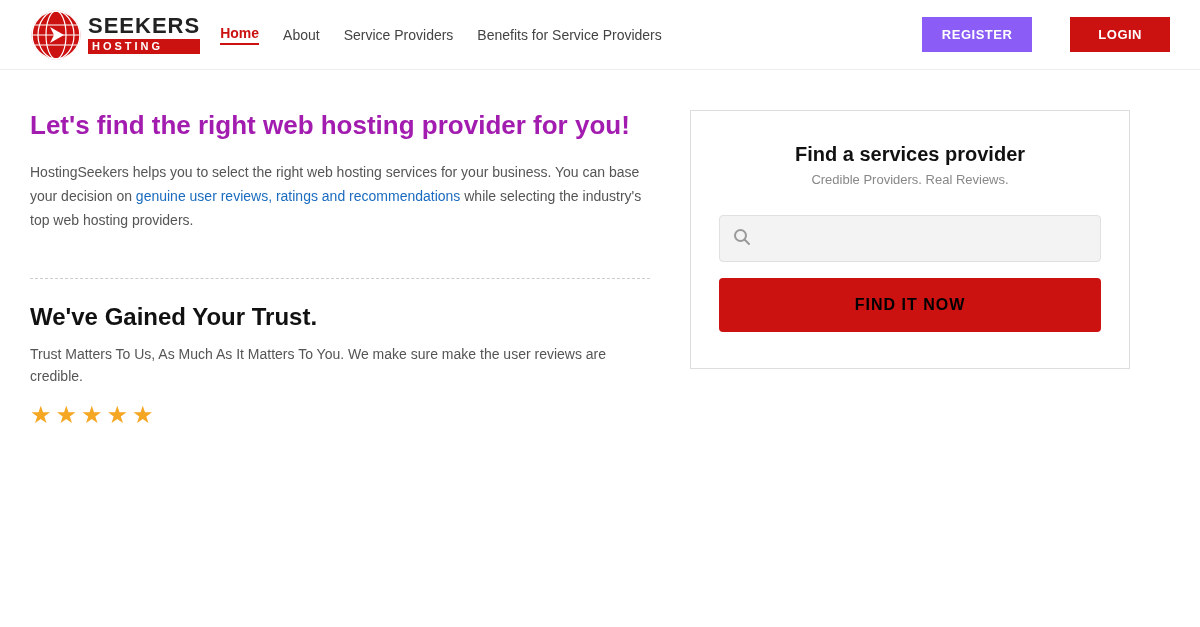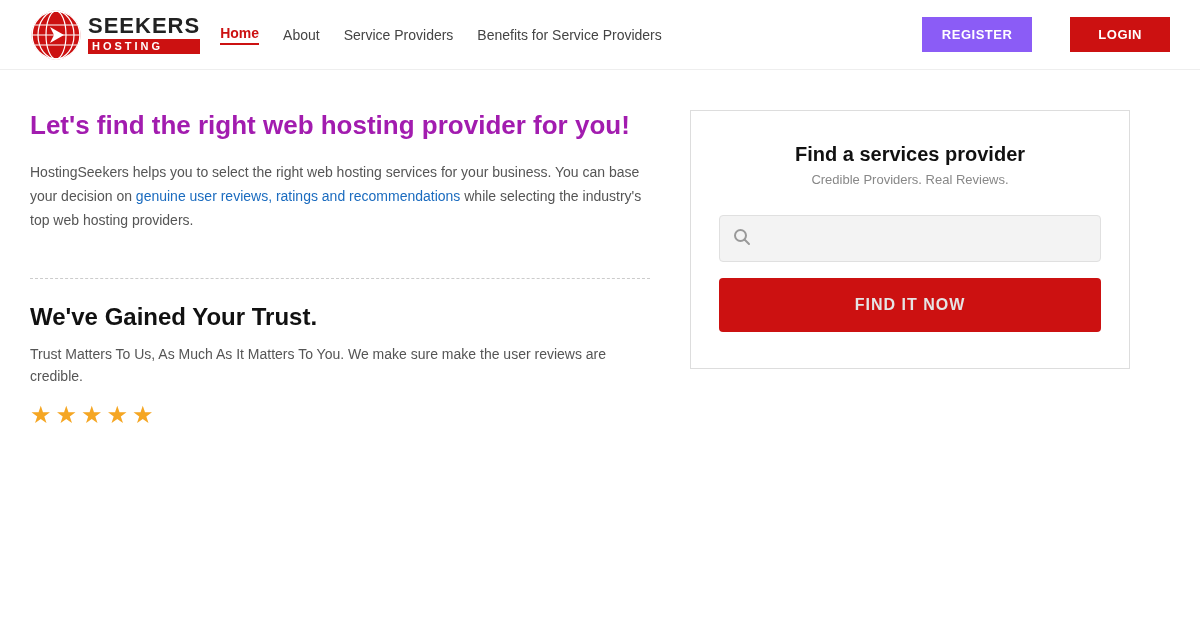--- a/index.html
+++ b/index.html
@@ -183,21 +183,21 @@
       background: #f3f3f3;
       border: 1px solid #e0e0e0;
       border-radius: 4px;
       font-size: 15px;
       outline: none;
       color: #333;
     }
     .find-btn {
       width: 100%;
       background: #cc1111;
-      color: #e5e5e5;
+      color: #000000;
       border: none;
       padding: 18px;
       font-size: 16px;
       font-weight: 700;
       letter-spacing: 1px;
       cursor: pointer;
       border-radius: 4px;
     }
   </style>
 </head>

